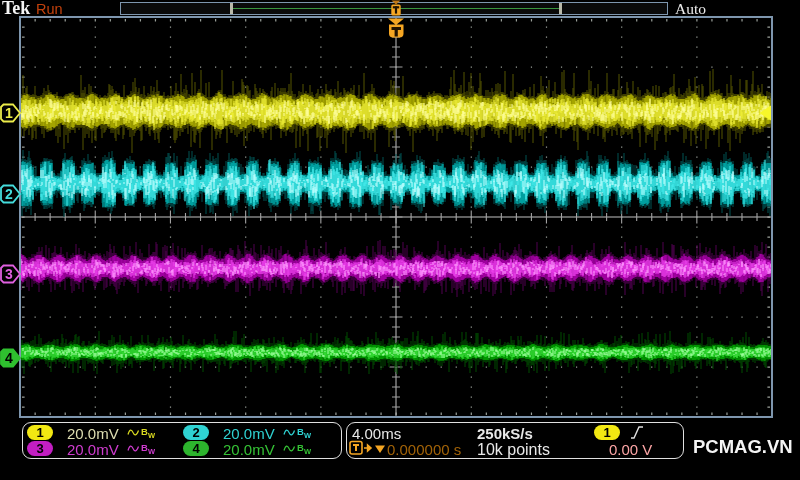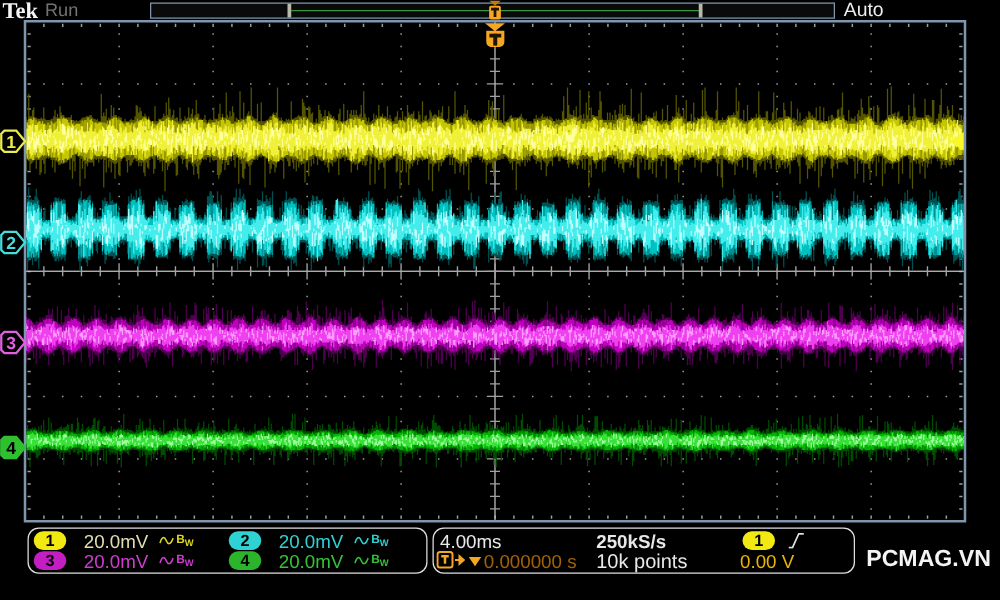--- a/index.html
+++ b/index.html
@@ -2,22 +2,22 @@
 <html><head><meta charset="utf-8"><style>
 html,body{margin:0;padding:0;background:#000;width:800px;height:480px;overflow:hidden}
 *{box-sizing:border-box;font-family:'Liberation Sans',sans-serif}
 </style></head><body>
 <div style="position:relative;width:800px;height:363px;background:#000">
 <div style="position:absolute;left:120px;top:1.5px;width:548px;height:13.5px;border:1.5px solid #7e96ae;background:#0a0a0a"></div>
 <div style="position:absolute;left:233px;top:8px;width:327px;height:1.2px;background:#39953e"></div>
 <div style="position:absolute;left:230px;top:3px;width:3px;height:10.5px;background:#b9b9a9"></div>
 <div style="position:absolute;left:559px;top:3px;width:3px;height:10.5px;background:#b9b9a9"></div>
 <div style="position:absolute;left:2px;top:-2px;color:#f5f5f5;font-size:18px;font-weight:bold;font-family:'Liberation Serif',sans-serif;white-space:pre">Tek</div>
-<div style="position:absolute;left:36px;top:0.5px;color:#737373;font-size:14.5px;font-weight:normal;font-family:'Liberation Sans',sans-serif;white-space:pre">Run</div>
-<div style="position:absolute;left:675px;top:0px;color:#ededed;font-size:15.5px;font-weight:normal;font-family:Liberation Sans, sans-serif;white-space:pre">Auto</div>
+<div style="position:absolute;left:36px;top:0.5px;color:#c2410c;font-size:14.5px;font-weight:normal;font-family:'Liberation Sans',sans-serif;white-space:pre">Run</div>
+<div style="position:absolute;left:675px;top:0px;color:#ededed;font-size:15.5px;font-weight:normal;font-family:Liberation Serif, serif;white-space:pre">Auto</div>
 <svg width="800" height="480" viewBox="0 0 800 480" xmlns="http://www.w3.org/2000/svg" style="position:absolute;left:0;top:0">
       <defs>
         <clipPath id="plot">
           <rect x="21" y="18" width="750" height="398"></rect>
         </clipPath>
       </defs>
       <path d="M94.7 26.5h1.2v1.2h-1.2z M94.7 36.5h1.2v1.2h-1.2z M94.7 46.5h1.2v1.2h-1.2z M94.7 56.5h1.2v1.2h-1.2z M94.7 66.5h1.2v1.2h-1.2z M94.7 76.5h1.2v1.2h-1.2z M94.7 86.5h1.2v1.2h-1.2z M94.7 96.5h1.2v1.2h-1.2z M94.7 106.5h1.2v1.2h-1.2z M94.7 116.5h1.2v1.2h-1.2z M94.7 126.5h1.2v1.2h-1.2z M94.7 136.5h1.2v1.2h-1.2z M94.7 146.5h1.2v1.2h-1.2z M94.7 156.5h1.2v1.2h-1.2z M94.7 166.5h1.2v1.2h-1.2z M94.7 176.5h1.2v1.2h-1.2z M94.7 186.5h1.2v1.2h-1.2z M94.7 196.5h1.2v1.2h-1.2z M94.7 206.5h1.2v1.2h-1.2z M94.7 216.5h1.2v1.2h-1.2z M94.7 226.5h1.2v1.2h-1.2z M94.7 236.5h1.2v1.2h-1.2z M94.7 246.5h1.2v1.2h-1.2z M94.7 256.5h1.2v1.2h-1.2z M94.7 266.5h1.2v1.2h-1.2z M94.7 276.5h1.2v1.2h-1.2z M94.7 286.5h1.2v1.2h-1.2z M94.7 296.5h1.2v1.2h-1.2z M94.7 306.5h1.2v1.2h-1.2z M94.7 316.5h1.2v1.2h-1.2z M94.7 326.5h1.2v1.2h-1.2z M94.7 336.5h1.2v1.2h-1.2z M94.7 346.5h1.2v1.2h-1.2z M94.7 356.5h1.2v1.2h-1.2z M94.7 366.5h1.2v1.2h-1.2z M94.7 376.5h1.2v1.2h-1.2z M94.7 386.5h1.2v1.2h-1.2z M94.7 396.5h1.2v1.2h-1.2z M94.7 406.5h1.2v1.2h-1.2z M169.9 26.5h1.2v1.2h-1.2z M169.9 36.5h1.2v1.2h-1.2z M169.9 46.5h1.2v1.2h-1.2z M169.9 56.5h1.2v1.2h-1.2z M169.9 66.5h1.2v1.2h-1.2z M169.9 76.5h1.2v1.2h-1.2z M169.9 86.5h1.2v1.2h-1.2z M169.9 96.5h1.2v1.2h-1.2z M169.9 106.5h1.2v1.2h-1.2z M169.9 116.5h1.2v1.2h-1.2z M169.9 126.5h1.2v1.2h-1.2z M169.9 136.5h1.2v1.2h-1.2z M169.9 146.5h1.2v1.2h-1.2z M169.9 156.5h1.2v1.2h-1.2z M169.9 166.5h1.2v1.2h-1.2z M169.9 176.5h1.2v1.2h-1.2z M169.9 186.5h1.2v1.2h-1.2z M169.9 196.5h1.2v1.2h-1.2z M169.9 206.5h1.2v1.2h-1.2z M169.9 216.5h1.2v1.2h-1.2z M169.9 226.5h1.2v1.2h-1.2z M169.9 236.5h1.2v1.2h-1.2z M169.9 246.5h1.2v1.2h-1.2z M169.9 256.5h1.2v1.2h-1.2z M169.9 266.5h1.2v1.2h-1.2z M169.9 276.5h1.2v1.2h-1.2z M169.9 286.5h1.2v1.2h-1.2z M169.9 296.5h1.2v1.2h-1.2z M169.9 306.5h1.2v1.2h-1.2z M169.9 316.5h1.2v1.2h-1.2z M169.9 326.5h1.2v1.2h-1.2z M169.9 336.5h1.2v1.2h-1.2z M169.9 346.5h1.2v1.2h-1.2z M169.9 356.5h1.2v1.2h-1.2z M169.9 366.5h1.2v1.2h-1.2z M169.9 376.5h1.2v1.2h-1.2z M169.9 386.5h1.2v1.2h-1.2z M169.9 396.5h1.2v1.2h-1.2z M169.9 406.5h1.2v1.2h-1.2z M245.1 26.5h1.2v1.2h-1.2z M245.1 36.5h1.2v1.2h-1.2z M245.1 46.5h1.2v1.2h-1.2z M245.1 56.5h1.2v1.2h-1.2z M245.1 66.5h1.2v1.2h-1.2z M245.1 76.5h1.2v1.2h-1.2z M245.1 86.5h1.2v1.2h-1.2z M245.1 96.5h1.2v1.2h-1.2z M245.1 106.5h1.2v1.2h-1.2z M245.1 116.5h1.2v1.2h-1.2z M245.1 126.5h1.2v1.2h-1.2z M245.1 136.5h1.2v1.2h-1.2z M245.1 146.5h1.2v1.2h-1.2z M245.1 156.5h1.2v1.2h-1.2z M245.1 166.5h1.2v1.2h-1.2z M245.1 176.5h1.2v1.2h-1.2z M245.1 186.5h1.2v1.2h-1.2z M245.1 196.5h1.2v1.2h-1.2z M245.1 206.5h1.2v1.2h-1.2z M245.1 216.5h1.2v1.2h-1.2z M245.1 226.5h1.2v1.2h-1.2z M245.1 236.5h1.2v1.2h-1.2z M245.1 246.5h1.2v1.2h-1.2z M245.1 256.5h1.2v1.2h-1.2z M245.1 266.5h1.2v1.2h-1.2z M245.1 276.5h1.2v1.2h-1.2z M245.1 286.5h1.2v1.2h-1.2z M245.1 296.5h1.2v1.2h-1.2z M245.1 306.5h1.2v1.2h-1.2z M245.1 316.5h1.2v1.2h-1.2z M245.1 326.5h1.2v1.2h-1.2z M245.1 336.5h1.2v1.2h-1.2z M245.1 346.5h1.2v1.2h-1.2z M245.1 356.5h1.2v1.2h-1.2z M245.1 366.5h1.2v1.2h-1.2z M245.1 376.5h1.2v1.2h-1.2z M245.1 386.5h1.2v1.2h-1.2z M245.1 396.5h1.2v1.2h-1.2z M245.1 406.5h1.2v1.2h-1.2z M320.3 26.5h1.2v1.2h-1.2z M320.3 36.5h1.2v1.2h-1.2z M320.3 46.5h1.2v1.2h-1.2z M320.3 56.5h1.2v1.2h-1.2z M320.3 66.5h1.2v1.2h-1.2z M320.3 76.5h1.2v1.2h-1.2z M320.3 86.5h1.2v1.2h-1.2z M320.3 96.5h1.2v1.2h-1.2z M320.3 106.5h1.2v1.2h-1.2z M320.3 116.5h1.2v1.2h-1.2z M320.3 126.5h1.2v1.2h-1.2z M320.3 136.5h1.2v1.2h-1.2z M320.3 146.5h1.2v1.2h-1.2z M320.3 156.5h1.2v1.2h-1.2z M320.3 166.5h1.2v1.2h-1.2z M320.3 176.5h1.2v1.2h-1.2z M320.3 186.5h1.2v1.2h-1.2z M320.3 196.5h1.2v1.2h-1.2z M320.3 206.5h1.2v1.2h-1.2z M320.3 216.5h1.2v1.2h-1.2z M320.3 226.5h1.2v1.2h-1.2z M320.3 236.5h1.2v1.2h-1.2z M320.3 246.5h1.2v1.2h-1.2z M320.3 256.5h1.2v1.2h-1.2z M320.3 266.5h1.2v1.2h-1.2z M320.3 276.5h1.2v1.2h-1.2z M320.3 286.5h1.2v1.2h-1.2z M320.3 296.5h1.2v1.2h-1.2z M320.3 306.5h1.2v1.2h-1.2z M320.3 316.5h1.2v1.2h-1.2z M320.3 326.5h1.2v1.2h-1.2z M320.3 336.5h1.2v1.2h-1.2z M320.3 346.5h1.2v1.2h-1.2z M320.3 356.5h1.2v1.2h-1.2z M320.3 366.5h1.2v1.2h-1.2z M320.3 376.5h1.2v1.2h-1.2z M320.3 386.5h1.2v1.2h-1.2z M320.3 396.5h1.2v1.2h-1.2z M320.3 406.5h1.2v1.2h-1.2z M470.7 26.5h1.2v1.2h-1.2z M470.7 36.5h1.2v1.2h-1.2z M470.7 46.5h1.2v1.2h-1.2z M470.7 56.5h1.2v1.2h-1.2z M470.7 66.5h1.2v1.2h-1.2z M470.7 76.5h1.2v1.2h-1.2z M470.7 86.5h1.2v1.2h-1.2z M470.7 96.5h1.2v1.2h-1.2z M470.7 106.5h1.2v1.2h-1.2z M470.7 116.5h1.2v1.2h-1.2z M470.7 126.5h1.2v1.2h-1.2z M470.7 136.5h1.2v1.2h-1.2z M470.7 146.5h1.2v1.2h-1.2z M470.7 156.5h1.2v1.2h-1.2z M470.7 166.5h1.2v1.2h-1.2z M470.7 176.5h1.2v1.2h-1.2z M470.7 186.5h1.2v1.2h-1.2z M470.7 196.5h1.2v1.2h-1.2z M470.7 206.5h1.2v1.2h-1.2z M470.7 216.5h1.2v1.2h-1.2z M470.7 226.5h1.2v1.2h-1.2z M470.7 236.5h1.2v1.2h-1.2z M470.7 246.5h1.2v1.2h-1.2z M470.7 256.5h1.2v1.2h-1.2z M470.7 266.5h1.2v1.2h-1.2z M470.7 276.5h1.2v1.2h-1.2z M470.7 286.5h1.2v1.2h-1.2z M470.7 296.5h1.2v1.2h-1.2z M470.7 306.5h1.2v1.2h-1.2z M470.7 316.5h1.2v1.2h-1.2z M470.7 326.5h1.2v1.2h-1.2z M470.7 336.5h1.2v1.2h-1.2z M470.7 346.5h1.2v1.2h-1.2z M470.7 356.5h1.2v1.2h-1.2z M470.7 366.5h1.2v1.2h-1.2z M470.7 376.5h1.2v1.2h-1.2z M470.7 386.5h1.2v1.2h-1.2z M470.7 396.5h1.2v1.2h-1.2z M470.7 406.5h1.2v1.2h-1.2z M545.9 26.5h1.2v1.2h-1.2z M545.9 36.5h1.2v1.2h-1.2z M545.9 46.5h1.2v1.2h-1.2z M545.9 56.5h1.2v1.2h-1.2z M545.9 66.5h1.2v1.2h-1.2z M545.9 76.5h1.2v1.2h-1.2z M545.9 86.5h1.2v1.2h-1.2z M545.9 96.5h1.2v1.2h-1.2z M545.9 106.5h1.2v1.2h-1.2z M545.9 116.5h1.2v1.2h-1.2z M545.9 126.5h1.2v1.2h-1.2z M545.9 136.5h1.2v1.2h-1.2z M545.9 146.5h1.2v1.2h-1.2z M545.9 156.5h1.2v1.2h-1.2z M545.9 166.5h1.2v1.2h-1.2z M545.9 176.5h1.2v1.2h-1.2z M545.9 186.5h1.2v1.2h-1.2z M545.9 196.5h1.2v1.2h-1.2z M545.9 206.5h1.2v1.2h-1.2z M545.9 216.5h1.2v1.2h-1.2z M545.9 226.5h1.2v1.2h-1.2z M545.9 236.5h1.2v1.2h-1.2z M545.9 246.5h1.2v1.2h-1.2z M545.9 256.5h1.2v1.2h-1.2z M545.9 266.5h1.2v1.2h-1.2z M545.9 276.5h1.2v1.2h-1.2z M545.9 286.5h1.2v1.2h-1.2z M545.9 296.5h1.2v1.2h-1.2z M545.9 306.5h1.2v1.2h-1.2z M545.9 316.5h1.2v1.2h-1.2z M545.9 326.5h1.2v1.2h-1.2z M545.9 336.5h1.2v1.2h-1.2z M545.9 346.5h1.2v1.2h-1.2z M545.9 356.5h1.2v1.2h-1.2z M545.9 366.5h1.2v1.2h-1.2z M545.9 376.5h1.2v1.2h-1.2z M545.9 386.5h1.2v1.2h-1.2z M545.9 396.5h1.2v1.2h-1.2z M545.9 406.5h1.2v1.2h-1.2z M621.1 26.5h1.2v1.2h-1.2z M621.1 36.5h1.2v1.2h-1.2z M621.1 46.5h1.2v1.2h-1.2z M621.1 56.5h1.2v1.2h-1.2z M621.1 66.5h1.2v1.2h-1.2z M621.1 76.5h1.2v1.2h-1.2z M621.1 86.5h1.2v1.2h-1.2z M621.1 96.5h1.2v1.2h-1.2z M621.1 106.5h1.2v1.2h-1.2z M621.1 116.5h1.2v1.2h-1.2z M621.1 126.5h1.2v1.2h-1.2z M621.1 136.5h1.2v1.2h-1.2z M621.1 146.5h1.2v1.2h-1.2z M621.1 156.5h1.2v1.2h-1.2z M621.1 166.5h1.2v1.2h-1.2z M621.1 176.5h1.2v1.2h-1.2z M621.1 186.5h1.2v1.2h-1.2z M621.1 196.5h1.2v1.2h-1.2z M621.1 206.5h1.2v1.2h-1.2z M621.1 216.5h1.2v1.2h-1.2z M621.1 226.5h1.2v1.2h-1.2z M621.1 236.5h1.2v1.2h-1.2z M621.1 246.5h1.2v1.2h-1.2z M621.1 256.5h1.2v1.2h-1.2z M621.1 266.5h1.2v1.2h-1.2z M621.1 276.5h1.2v1.2h-1.2z M621.1 286.5h1.2v1.2h-1.2z M621.1 296.5h1.2v1.2h-1.2z M621.1 306.5h1.2v1.2h-1.2z M621.1 316.5h1.2v1.2h-1.2z M621.1 326.5h1.2v1.2h-1.2z M621.1 336.5h1.2v1.2h-1.2z M621.1 346.5h1.2v1.2h-1.2z M621.1 356.5h1.2v1.2h-1.2z M621.1 366.5h1.2v1.2h-1.2z M621.1 376.5h1.2v1.2h-1.2z M621.1 386.5h1.2v1.2h-1.2z M621.1 396.5h1.2v1.2h-1.2z M621.1 406.5h1.2v1.2h-1.2z M696.3 26.5h1.2v1.2h-1.2z M696.3 36.5h1.2v1.2h-1.2z M696.3 46.5h1.2v1.2h-1.2z M696.3 56.5h1.2v1.2h-1.2z M696.3 66.5h1.2v1.2h-1.2z M696.3 76.5h1.2v1.2h-1.2z M696.3 86.5h1.2v1.2h-1.2z M696.3 96.5h1.2v1.2h-1.2z M696.3 106.5h1.2v1.2h-1.2z M696.3 116.5h1.2v1.2h-1.2z M696.3 126.5h1.2v1.2h-1.2z M696.3 136.5h1.2v1.2h-1.2z M696.3 146.5h1.2v1.2h-1.2z M696.3 156.5h1.2v1.2h-1.2z M696.3 166.5h1.2v1.2h-1.2z M696.3 176.5h1.2v1.2h-1.2z M696.3 186.5h1.2v1.2h-1.2z M696.3 196.5h1.2v1.2h-1.2z M696.3 206.5h1.2v1.2h-1.2z M696.3 216.5h1.2v1.2h-1.2z M696.3 226.5h1.2v1.2h-1.2z M696.3 236.5h1.2v1.2h-1.2z M696.3 246.5h1.2v1.2h-1.2z M696.3 256.5h1.2v1.2h-1.2z M696.3 266.5h1.2v1.2h-1.2z M696.3 276.5h1.2v1.2h-1.2z M696.3 286.5h1.2v1.2h-1.2z M696.3 296.5h1.2v1.2h-1.2z M696.3 306.5h1.2v1.2h-1.2z M696.3 316.5h1.2v1.2h-1.2z M696.3 326.5h1.2v1.2h-1.2z M696.3 336.5h1.2v1.2h-1.2z M696.3 346.5h1.2v1.2h-1.2z M696.3 356.5h1.2v1.2h-1.2z M696.3 366.5h1.2v1.2h-1.2z M696.3 376.5h1.2v1.2h-1.2z M696.3 386.5h1.2v1.2h-1.2z M696.3 396.5h1.2v1.2h-1.2z M696.3 406.5h1.2v1.2h-1.2z M34.54 66.5h1.2v1.2h-1.2z M49.58 66.5h1.2v1.2h-1.2z M64.62 66.5h1.2v1.2h-1.2z M79.66 66.5h1.2v1.2h-1.2z M94.7 66.5h1.2v1.2h-1.2z M109.74 66.5h1.2v1.2h-1.2z M124.78 66.5h1.2v1.2h-1.2z M139.82 66.5h1.2v1.2h-1.2z M154.86 66.5h1.2v1.2h-1.2z M169.9 66.5h1.2v1.2h-1.2z M184.94 66.5h1.2v1.2h-1.2z M199.98 66.5h1.2v1.2h-1.2z M215.02 66.5h1.2v1.2h-1.2z M230.06 66.5h1.2v1.2h-1.2z M245.1 66.5h1.2v1.2h-1.2z M260.14 66.5h1.2v1.2h-1.2z M275.18 66.5h1.2v1.2h-1.2z M290.22 66.5h1.2v1.2h-1.2z M305.26 66.5h1.2v1.2h-1.2z M320.3 66.5h1.2v1.2h-1.2z M335.34 66.5h1.2v1.2h-1.2z M350.38 66.5h1.2v1.2h-1.2z M365.42 66.5h1.2v1.2h-1.2z M380.46 66.5h1.2v1.2h-1.2z M395.5 66.5h1.2v1.2h-1.2z M410.54 66.5h1.2v1.2h-1.2z M425.58 66.5h1.2v1.2h-1.2z M440.62 66.5h1.2v1.2h-1.2z M455.66 66.5h1.2v1.2h-1.2z M470.7 66.5h1.2v1.2h-1.2z M485.74 66.5h1.2v1.2h-1.2z M500.78 66.5h1.2v1.2h-1.2z M515.82 66.5h1.2v1.2h-1.2z M530.86 66.5h1.2v1.2h-1.2z M545.9 66.5h1.2v1.2h-1.2z M560.94 66.5h1.2v1.2h-1.2z M575.98 66.5h1.2v1.2h-1.2z M591.02 66.5h1.2v1.2h-1.2z M606.06 66.5h1.2v1.2h-1.2z M621.1 66.5h1.2v1.2h-1.2z M636.14 66.5h1.2v1.2h-1.2z M651.18 66.5h1.2v1.2h-1.2z M666.22 66.5h1.2v1.2h-1.2z M681.26 66.5h1.2v1.2h-1.2z M696.3 66.5h1.2v1.2h-1.2z M711.34 66.5h1.2v1.2h-1.2z M726.38 66.5h1.2v1.2h-1.2z M741.42 66.5h1.2v1.2h-1.2z M756.46 66.5h1.2v1.2h-1.2z M34.54 116.5h1.2v1.2h-1.2z M49.58 116.5h1.2v1.2h-1.2z M64.62 116.5h1.2v1.2h-1.2z M79.66 116.5h1.2v1.2h-1.2z M94.7 116.5h1.2v1.2h-1.2z M109.74 116.5h1.2v1.2h-1.2z M124.78 116.5h1.2v1.2h-1.2z M139.82 116.5h1.2v1.2h-1.2z M154.86 116.5h1.2v1.2h-1.2z M169.9 116.5h1.2v1.2h-1.2z M184.94 116.5h1.2v1.2h-1.2z M199.98 116.5h1.2v1.2h-1.2z M215.02 116.5h1.2v1.2h-1.2z M230.06 116.5h1.2v1.2h-1.2z M245.1 116.5h1.2v1.2h-1.2z M260.14 116.5h1.2v1.2h-1.2z M275.18 116.5h1.2v1.2h-1.2z M290.22 116.5h1.2v1.2h-1.2z M305.26 116.5h1.2v1.2h-1.2z M320.3 116.5h1.2v1.2h-1.2z M335.34 116.5h1.2v1.2h-1.2z M350.38 116.5h1.2v1.2h-1.2z M365.42 116.5h1.2v1.2h-1.2z M380.46 116.5h1.2v1.2h-1.2z M395.5 116.5h1.2v1.2h-1.2z M410.54 116.5h1.2v1.2h-1.2z M425.58 116.5h1.2v1.2h-1.2z M440.62 116.5h1.2v1.2h-1.2z M455.66 116.5h1.2v1.2h-1.2z M470.7 116.5h1.2v1.2h-1.2z M485.74 116.5h1.2v1.2h-1.2z M500.78 116.5h1.2v1.2h-1.2z M515.82 116.5h1.2v1.2h-1.2z M530.86 116.5h1.2v1.2h-1.2z M545.9 116.5h1.2v1.2h-1.2z M560.94 116.5h1.2v1.2h-1.2z M575.98 116.5h1.2v1.2h-1.2z M591.02 116.5h1.2v1.2h-1.2z M606.06 116.5h1.2v1.2h-1.2z M621.1 116.5h1.2v1.2h-1.2z M636.14 116.5h1.2v1.2h-1.2z M651.18 116.5h1.2v1.2h-1.2z M666.22 116.5h1.2v1.2h-1.2z M681.26 116.5h1.2v1.2h-1.2z M696.3 116.5h1.2v1.2h-1.2z M711.34 116.5h1.2v1.2h-1.2z M726.38 116.5h1.2v1.2h-1.2z M741.42 116.5h1.2v1.2h-1.2z M756.46 116.5h1.2v1.2h-1.2z M34.54 166.5h1.2v1.2h-1.2z M49.58 166.5h1.2v1.2h-1.2z M64.62 166.5h1.2v1.2h-1.2z M79.66 166.5h1.2v1.2h-1.2z M94.7 166.5h1.2v1.2h-1.2z M109.74 166.5h1.2v1.2h-1.2z M124.78 166.5h1.2v1.2h-1.2z M139.82 166.5h1.2v1.2h-1.2z M154.86 166.5h1.2v1.2h-1.2z M169.9 166.5h1.2v1.2h-1.2z M184.94 166.5h1.2v1.2h-1.2z M199.98 166.5h1.2v1.2h-1.2z M215.02 166.5h1.2v1.2h-1.2z M230.06 166.5h1.2v1.2h-1.2z M245.1 166.5h1.2v1.2h-1.2z M260.14 166.5h1.2v1.2h-1.2z M275.18 166.5h1.2v1.2h-1.2z M290.22 166.5h1.2v1.2h-1.2z M305.26 166.5h1.2v1.2h-1.2z M320.3 166.5h1.2v1.2h-1.2z M335.34 166.5h1.2v1.2h-1.2z M350.38 166.5h1.2v1.2h-1.2z M365.42 166.5h1.2v1.2h-1.2z M380.46 166.5h1.2v1.2h-1.2z M395.5 166.5h1.2v1.2h-1.2z M410.54 166.5h1.2v1.2h-1.2z M425.58 166.5h1.2v1.2h-1.2z M440.62 166.5h1.2v1.2h-1.2z M455.66 166.5h1.2v1.2h-1.2z M470.7 166.5h1.2v1.2h-1.2z M485.74 166.5h1.2v1.2h-1.2z M500.78 166.5h1.2v1.2h-1.2z M515.82 166.5h1.2v1.2h-1.2z M530.86 166.5h1.2v1.2h-1.2z M545.9 166.5h1.2v1.2h-1.2z M560.94 166.5h1.2v1.2h-1.2z M575.98 166.5h1.2v1.2h-1.2z M591.02 166.5h1.2v1.2h-1.2z M606.06 166.5h1.2v1.2h-1.2z M621.1 166.5h1.2v1.2h-1.2z M636.14 166.5h1.2v1.2h-1.2z M651.18 166.5h1.2v1.2h-1.2z M666.22 166.5h1.2v1.2h-1.2z M681.26 166.5h1.2v1.2h-1.2z M696.3 166.5h1.2v1.2h-1.2z M711.34 166.5h1.2v1.2h-1.2z M726.38 166.5h1.2v1.2h-1.2z M741.42 166.5h1.2v1.2h-1.2z M756.46 166.5h1.2v1.2h-1.2z M34.54 266.5h1.2v1.2h-1.2z M49.58 266.5h1.2v1.2h-1.2z M64.62 266.5h1.2v1.2h-1.2z M79.66 266.5h1.2v1.2h-1.2z M94.7 266.5h1.2v1.2h-1.2z M109.74 266.5h1.2v1.2h-1.2z M124.78 266.5h1.2v1.2h-1.2z M139.82 266.5h1.2v1.2h-1.2z M154.86 266.5h1.2v1.2h-1.2z M169.9 266.5h1.2v1.2h-1.2z M184.94 266.5h1.2v1.2h-1.2z M199.98 266.5h1.2v1.2h-1.2z M215.02 266.5h1.2v1.2h-1.2z M230.06 266.5h1.2v1.2h-1.2z M245.1 266.5h1.2v1.2h-1.2z M260.14 266.5h1.2v1.2h-1.2z M275.18 266.5h1.2v1.2h-1.2z M290.22 266.5h1.2v1.2h-1.2z M305.26 266.5h1.2v1.2h-1.2z M320.3 266.5h1.2v1.2h-1.2z M335.34 266.5h1.2v1.2h-1.2z M350.38 266.5h1.2v1.2h-1.2z M365.42 266.5h1.2v1.2h-1.2z M380.46 266.5h1.2v1.2h-1.2z M395.5 266.5h1.2v1.2h-1.2z M410.54 266.5h1.2v1.2h-1.2z M425.58 266.5h1.2v1.2h-1.2z M440.62 266.5h1.2v1.2h-1.2z M455.66 266.5h1.2v1.2h-1.2z M470.7 266.5h1.2v1.2h-1.2z M485.74 266.5h1.2v1.2h-1.2z M500.78 266.5h1.2v1.2h-1.2z M515.82 266.5h1.2v1.2h-1.2z M530.86 266.5h1.2v1.2h-1.2z M545.9 266.5h1.2v1.2h-1.2z M560.94 266.5h1.2v1.2h-1.2z M575.98 266.5h1.2v1.2h-1.2z M591.02 266.5h1.2v1.2h-1.2z M606.06 266.5h1.2v1.2h-1.2z M621.1 266.5h1.2v1.2h-1.2z M636.14 266.5h1.2v1.2h-1.2z M651.18 266.5h1.2v1.2h-1.2z M666.22 266.5h1.2v1.2h-1.2z M681.26 266.5h1.2v1.2h-1.2z M696.3 266.5h1.2v1.2h-1.2z M711.34 266.5h1.2v1.2h-1.2z M726.38 266.5h1.2v1.2h-1.2z M741.42 266.5h1.2v1.2h-1.2z M756.46 266.5h1.2v1.2h-1.2z M34.54 316.5h1.2v1.2h-1.2z M49.58 316.5h1.2v1.2h-1.2z M64.62 316.5h1.2v1.2h-1.2z M79.66 316.5h1.2v1.2h-1.2z M94.7 316.5h1.2v1.2h-1.2z M109.74 316.5h1.2v1.2h-1.2z M124.78 316.5h1.2v1.2h-1.2z M139.82 316.5h1.2v1.2h-1.2z M154.86 316.5h1.2v1.2h-1.2z M169.9 316.5h1.2v1.2h-1.2z M184.94 316.5h1.2v1.2h-1.2z M199.98 316.5h1.2v1.2h-1.2z M215.02 316.5h1.2v1.2h-1.2z M230.06 316.5h1.2v1.2h-1.2z M245.1 316.5h1.2v1.2h-1.2z M260.14 316.5h1.2v1.2h-1.2z M275.18 316.5h1.2v1.2h-1.2z M290.22 316.5h1.2v1.2h-1.2z M305.26 316.5h1.2v1.2h-1.2z M320.3 316.5h1.2v1.2h-1.2z M335.34 316.5h1.2v1.2h-1.2z M350.38 316.5h1.2v1.2h-1.2z M365.42 316.5h1.2v1.2h-1.2z M380.46 316.5h1.2v1.2h-1.2z M395.5 316.5h1.2v1.2h-1.2z M410.54 316.5h1.2v1.2h-1.2z M425.58 316.5h1.2v1.2h-1.2z M440.62 316.5h1.2v1.2h-1.2z M455.66 316.5h1.2v1.2h-1.2z M470.7 316.5h1.2v1.2h-1.2z M485.74 316.5h1.2v1.2h-1.2z M500.78 316.5h1.2v1.2h-1.2z M515.82 316.5h1.2v1.2h-1.2z M530.86 316.5h1.2v1.2h-1.2z M545.9 316.5h1.2v1.2h-1.2z M560.94 316.5h1.2v1.2h-1.2z M575.98 316.5h1.2v1.2h-1.2z M591.02 316.5h1.2v1.2h-1.2z M606.06 316.5h1.2v1.2h-1.2z M621.1 316.5h1.2v1.2h-1.2z M636.14 316.5h1.2v1.2h-1.2z M651.18 316.5h1.2v1.2h-1.2z M666.22 316.5h1.2v1.2h-1.2z M681.26 316.5h1.2v1.2h-1.2z M696.3 316.5h1.2v1.2h-1.2z M711.34 316.5h1.2v1.2h-1.2z M726.38 316.5h1.2v1.2h-1.2z M741.42 316.5h1.2v1.2h-1.2z M756.46 316.5h1.2v1.2h-1.2z M34.54 366.5h1.2v1.2h-1.2z M49.58 366.5h1.2v1.2h-1.2z M64.62 366.5h1.2v1.2h-1.2z M79.66 366.5h1.2v1.2h-1.2z M94.7 366.5h1.2v1.2h-1.2z M109.74 366.5h1.2v1.2h-1.2z M124.78 366.5h1.2v1.2h-1.2z M139.82 366.5h1.2v1.2h-1.2z M154.86 366.5h1.2v1.2h-1.2z M169.9 366.5h1.2v1.2h-1.2z M184.94 366.5h1.2v1.2h-1.2z M199.98 366.5h1.2v1.2h-1.2z M215.02 366.5h1.2v1.2h-1.2z M230.06 366.5h1.2v1.2h-1.2z M245.1 366.5h1.2v1.2h-1.2z M260.14 366.5h1.2v1.2h-1.2z M275.18 366.5h1.2v1.2h-1.2z M290.22 366.5h1.2v1.2h-1.2z M305.26 366.5h1.2v1.2h-1.2z M320.3 366.5h1.2v1.2h-1.2z M335.34 366.5h1.2v1.2h-1.2z M350.38 366.5h1.2v1.2h-1.2z M365.42 366.5h1.2v1.2h-1.2z M380.46 366.5h1.2v1.2h-1.2z M395.5 366.5h1.2v1.2h-1.2z M410.54 366.5h1.2v1.2h-1.2z M425.58 366.5h1.2v1.2h-1.2z M440.62 366.5h1.2v1.2h-1.2z M455.66 366.5h1.2v1.2h-1.2z M470.7 366.5h1.2v1.2h-1.2z M485.74 366.5h1.2v1.2h-1.2z M500.78 366.5h1.2v1.2h-1.2z M515.82 366.5h1.2v1.2h-1.2z M530.86 366.5h1.2v1.2h-1.2z M545.9 366.5h1.2v1.2h-1.2z M560.94 366.5h1.2v1.2h-1.2z M575.98 366.5h1.2v1.2h-1.2z M591.02 366.5h1.2v1.2h-1.2z M606.06 366.5h1.2v1.2h-1.2z M621.1 366.5h1.2v1.2h-1.2z M636.14 366.5h1.2v1.2h-1.2z M651.18 366.5h1.2v1.2h-1.2z M666.22 366.5h1.2v1.2h-1.2z M681.26 366.5h1.2v1.2h-1.2z M696.3 366.5h1.2v1.2h-1.2z M711.34 366.5h1.2v1.2h-1.2z M726.38 366.5h1.2v1.2h-1.2z M741.42 366.5h1.2v1.2h-1.2z M756.46 366.5h1.2v1.2h-1.2z M34.54 19h1.2v2.6h-1.2z M34.54 412.4h1.2v2.6h-1.2z M49.58 19h1.2v2.6h-1.2z M49.58 412.4h1.2v2.6h-1.2z M64.62 19h1.2v2.6h-1.2z M64.62 412.4h1.2v2.6h-1.2z M79.66 19h1.2v2.6h-1.2z M79.66 412.4h1.2v2.6h-1.2z M94.7 19h1.2v2.6h-1.2z M94.7 412.4h1.2v2.6h-1.2z M109.74 19h1.2v2.6h-1.2z M109.74 412.4h1.2v2.6h-1.2z M124.78 19h1.2v2.6h-1.2z M124.78 412.4h1.2v2.6h-1.2z M139.82 19h1.2v2.6h-1.2z M139.82 412.4h1.2v2.6h-1.2z M154.86 19h1.2v2.6h-1.2z M154.86 412.4h1.2v2.6h-1.2z M169.9 19h1.2v2.6h-1.2z M169.9 412.4h1.2v2.6h-1.2z M184.94 19h1.2v2.6h-1.2z M184.94 412.4h1.2v2.6h-1.2z M199.98 19h1.2v2.6h-1.2z M199.98 412.4h1.2v2.6h-1.2z M215.02 19h1.2v2.6h-1.2z M215.02 412.4h1.2v2.6h-1.2z M230.06 19h1.2v2.6h-1.2z M230.06 412.4h1.2v2.6h-1.2z M245.1 19h1.2v2.6h-1.2z M245.1 412.4h1.2v2.6h-1.2z M260.14 19h1.2v2.6h-1.2z M260.14 412.4h1.2v2.6h-1.2z M275.18 19h1.2v2.6h-1.2z M275.18 412.4h1.2v2.6h-1.2z M290.22 19h1.2v2.6h-1.2z M290.22 412.4h1.2v2.6h-1.2z M305.26 19h1.2v2.6h-1.2z M305.26 412.4h1.2v2.6h-1.2z M320.3 19h1.2v2.6h-1.2z M320.3 412.4h1.2v2.6h-1.2z M335.34 19h1.2v2.6h-1.2z M335.34 412.4h1.2v2.6h-1.2z M350.38 19h1.2v2.6h-1.2z M350.38 412.4h1.2v2.6h-1.2z M365.42 19h1.2v2.6h-1.2z M365.42 412.4h1.2v2.6h-1.2z M380.46 19h1.2v2.6h-1.2z M380.46 412.4h1.2v2.6h-1.2z M395.5 19h1.2v2.6h-1.2z M395.5 412.4h1.2v2.6h-1.2z M410.54 19h1.2v2.6h-1.2z M410.54 412.4h1.2v2.6h-1.2z M425.58 19h1.2v2.6h-1.2z M425.58 412.4h1.2v2.6h-1.2z M440.62 19h1.2v2.6h-1.2z M440.62 412.4h1.2v2.6h-1.2z M455.66 19h1.2v2.6h-1.2z M455.66 412.4h1.2v2.6h-1.2z M470.7 19h1.2v2.6h-1.2z M470.7 412.4h1.2v2.6h-1.2z M485.74 19h1.2v2.6h-1.2z M485.74 412.4h1.2v2.6h-1.2z M500.78 19h1.2v2.6h-1.2z M500.78 412.4h1.2v2.6h-1.2z M515.82 19h1.2v2.6h-1.2z M515.82 412.4h1.2v2.6h-1.2z M530.86 19h1.2v2.6h-1.2z M530.86 412.4h1.2v2.6h-1.2z M545.9 19h1.2v2.6h-1.2z M545.9 412.4h1.2v2.6h-1.2z M560.94 19h1.2v2.6h-1.2z M560.94 412.4h1.2v2.6h-1.2z M575.98 19h1.2v2.6h-1.2z M575.98 412.4h1.2v2.6h-1.2z M591.02 19h1.2v2.6h-1.2z M591.02 412.4h1.2v2.6h-1.2z M606.06 19h1.2v2.6h-1.2z M606.06 412.4h1.2v2.6h-1.2z M621.1 19h1.2v2.6h-1.2z M621.1 412.4h1.2v2.6h-1.2z M636.14 19h1.2v2.6h-1.2z M636.14 412.4h1.2v2.6h-1.2z M651.18 19h1.2v2.6h-1.2z M651.18 412.4h1.2v2.6h-1.2z M666.22 19h1.2v2.6h-1.2z M666.22 412.4h1.2v2.6h-1.2z M681.26 19h1.2v2.6h-1.2z M681.26 412.4h1.2v2.6h-1.2z M696.3 19h1.2v2.6h-1.2z M696.3 412.4h1.2v2.6h-1.2z M711.34 19h1.2v2.6h-1.2z M711.34 412.4h1.2v2.6h-1.2z M726.38 19h1.2v2.6h-1.2z M726.38 412.4h1.2v2.6h-1.2z M741.42 19h1.2v2.6h-1.2z M741.42 412.4h1.2v2.6h-1.2z M756.46 19h1.2v2.6h-1.2z M756.46 412.4h1.2v2.6h-1.2z M22 26.5h2.6v1.2h-2.6z M767.4 26.5h2.6v1.2h-2.6z M22 36.5h2.6v1.2h-2.6z M767.4 36.5h2.6v1.2h-2.6z M22 46.5h2.6v1.2h-2.6z M767.4 46.5h2.6v1.2h-2.6z M22 56.5h2.6v1.2h-2.6z M767.4 56.5h2.6v1.2h-2.6z M22 66.5h2.6v1.2h-2.6z M767.4 66.5h2.6v1.2h-2.6z M22 76.5h2.6v1.2h-2.6z M767.4 76.5h2.6v1.2h-2.6z M22 86.5h2.6v1.2h-2.6z M767.4 86.5h2.6v1.2h-2.6z M22 96.5h2.6v1.2h-2.6z M767.4 96.5h2.6v1.2h-2.6z M22 106.5h2.6v1.2h-2.6z M767.4 106.5h2.6v1.2h-2.6z M22 116.5h2.6v1.2h-2.6z M767.4 116.5h2.6v1.2h-2.6z M22 126.5h2.6v1.2h-2.6z M767.4 126.5h2.6v1.2h-2.6z M22 136.5h2.6v1.2h-2.6z M767.4 136.5h2.6v1.2h-2.6z M22 146.5h2.6v1.2h-2.6z M767.4 146.5h2.6v1.2h-2.6z M22 156.5h2.6v1.2h-2.6z M767.4 156.5h2.6v1.2h-2.6z M22 166.5h2.6v1.2h-2.6z M767.4 166.5h2.6v1.2h-2.6z M22 176.5h2.6v1.2h-2.6z M767.4 176.5h2.6v1.2h-2.6z M22 186.5h2.6v1.2h-2.6z M767.4 186.5h2.6v1.2h-2.6z M22 196.5h2.6v1.2h-2.6z M767.4 196.5h2.6v1.2h-2.6z M22 206.5h2.6v1.2h-2.6z M767.4 206.5h2.6v1.2h-2.6z M22 216.5h2.6v1.2h-2.6z M767.4 216.5h2.6v1.2h-2.6z M22 226.5h2.6v1.2h-2.6z M767.4 226.5h2.6v1.2h-2.6z M22 236.5h2.6v1.2h-2.6z M767.4 236.5h2.6v1.2h-2.6z M22 246.5h2.6v1.2h-2.6z M767.4 246.5h2.6v1.2h-2.6z M22 256.5h2.6v1.2h-2.6z M767.4 256.5h2.6v1.2h-2.6z M22 266.5h2.6v1.2h-2.6z M767.4 266.5h2.6v1.2h-2.6z M22 276.5h2.6v1.2h-2.6z M767.4 276.5h2.6v1.2h-2.6z M22 286.5h2.6v1.2h-2.6z M767.4 286.5h2.6v1.2h-2.6z M22 296.5h2.6v1.2h-2.6z M767.4 296.5h2.6v1.2h-2.6z M22 306.5h2.6v1.2h-2.6z M767.4 306.5h2.6v1.2h-2.6z M22 316.5h2.6v1.2h-2.6z M767.4 316.5h2.6v1.2h-2.6z M22 326.5h2.6v1.2h-2.6z M767.4 326.5h2.6v1.2h-2.6z M22 336.5h2.6v1.2h-2.6z M767.4 336.5h2.6v1.2h-2.6z M22 346.5h2.6v1.2h-2.6z M767.4 346.5h2.6v1.2h-2.6z M22 356.5h2.6v1.2h-2.6z M767.4 356.5h2.6v1.2h-2.6z M22 366.5h2.6v1.2h-2.6z M767.4 366.5h2.6v1.2h-2.6z M22 376.5h2.6v1.2h-2.6z M767.4 376.5h2.6v1.2h-2.6z M22 386.5h2.6v1.2h-2.6z M767.4 386.5h2.6v1.2h-2.6z M22 396.5h2.6v1.2h-2.6z M767.4 396.5h2.6v1.2h-2.6z M22 406.5h2.6v1.2h-2.6z M767.4 406.5h2.6v1.2h-2.6z" fill="#9aa09a"></path>
 <rect x="20" y="216.5" width="752" height="1" fill="#c2c2c2"></rect>
 <rect x="395.5" y="17" width="1" height="400" fill="#c2c2c2"></rect>
 <path d="M19.5 210.5h1.1v13h-1.1z M34.54 213h1.1v8h-1.1z M49.58 213h1.1v8h-1.1z M64.62 213h1.1v8h-1.1z M79.66 213h1.1v8h-1.1z M94.7 210.5h1.1v13h-1.1z M109.74 213h1.1v8h-1.1z M124.78 213h1.1v8h-1.1z M139.82 213h1.1v8h-1.1z M154.86 213h1.1v8h-1.1z M169.9 210.5h1.1v13h-1.1z M184.94 213h1.1v8h-1.1z M199.98 213h1.1v8h-1.1z M215.02 213h1.1v8h-1.1z M230.06 213h1.1v8h-1.1z M245.1 210.5h1.1v13h-1.1z M260.14 213h1.1v8h-1.1z M275.18 213h1.1v8h-1.1z M290.22 213h1.1v8h-1.1z M305.26 213h1.1v8h-1.1z M320.3 210.5h1.1v13h-1.1z M335.34 213h1.1v8h-1.1z M350.38 213h1.1v8h-1.1z M365.42 213h1.1v8h-1.1z M380.46 213h1.1v8h-1.1z M395.5 210.5h1.1v13h-1.1z M410.54 213h1.1v8h-1.1z M425.58 213h1.1v8h-1.1z M440.62 213h1.1v8h-1.1z M455.66 213h1.1v8h-1.1z M470.7 210.5h1.1v13h-1.1z M485.74 213h1.1v8h-1.1z M500.78 213h1.1v8h-1.1z M515.82 213h1.1v8h-1.1z M530.86 213h1.1v8h-1.1z M545.9 210.5h1.1v13h-1.1z M560.94 213h1.1v8h-1.1z M575.98 213h1.1v8h-1.1z M591.02 213h1.1v8h-1.1z M606.06 213h1.1v8h-1.1z M621.1 210.5h1.1v13h-1.1z M636.14 213h1.1v8h-1.1z M651.18 213h1.1v8h-1.1z M666.22 213h1.1v8h-1.1z M681.26 213h1.1v8h-1.1z M696.3 210.5h1.1v13h-1.1z M711.34 213h1.1v8h-1.1z M726.38 213h1.1v8h-1.1z M741.42 213h1.1v8h-1.1z M756.46 213h1.1v8h-1.1z M771.5 210.5h1.1v13h-1.1z M389.5 16.5h13v1.1h-13z M392 26.5h8v1.1h-8z M392 36.5h8v1.1h-8z M392 46.5h8v1.1h-8z M392 56.5h8v1.1h-8z M389.5 66.5h13v1.1h-13z M392 76.5h8v1.1h-8z M392 86.5h8v1.1h-8z M392 96.5h8v1.1h-8z M392 106.5h8v1.1h-8z M389.5 116.5h13v1.1h-13z M392 126.5h8v1.1h-8z M392 136.5h8v1.1h-8z M392 146.5h8v1.1h-8z M392 156.5h8v1.1h-8z M389.5 166.5h13v1.1h-13z M392 176.5h8v1.1h-8z M392 186.5h8v1.1h-8z M392 196.5h8v1.1h-8z M392 206.5h8v1.1h-8z M389.5 216.5h13v1.1h-13z M392 226.5h8v1.1h-8z M392 236.5h8v1.1h-8z M392 246.5h8v1.1h-8z M392 256.5h8v1.1h-8z M389.5 266.5h13v1.1h-13z M392 276.5h8v1.1h-8z M392 286.5h8v1.1h-8z M392 296.5h8v1.1h-8z M392 306.5h8v1.1h-8z M389.5 316.5h13v1.1h-13z M392 326.5h8v1.1h-8z M392 336.5h8v1.1h-8z M392 346.5h8v1.1h-8z M392 356.5h8v1.1h-8z M389.5 366.5h13v1.1h-13z M392 376.5h8v1.1h-8z M392 386.5h8v1.1h-8z M392 396.5h8v1.1h-8z M392 406.5h8v1.1h-8z M389.5 416.5h13v1.1h-13z" fill="#a2a2a2"></path>
@@ -96,14 +96,14 @@
     </svg>
 <svg style="position:absolute;left:349px;top:440px" width="38" height="16" viewBox="0 0 38 16">
       <rect x="1" y="1.5" width="12" height="12.5" rx="2" fill="none" stroke="#f5a623" stroke-width="1.6"></rect>
       <rect x="4" y="4" width="6" height="2" fill="#f5a623"></rect>
       <rect x="6" y="4" width="2" height="7" fill="#f5a623"></rect>
       <path d="M15 8 h6 M18.6 5 l3.4 3 -3.4 3z" stroke="#f5a623" stroke-width="1.6" fill="#f5a623"></path>
       <polygon points="26,5.5 36,5.5 31,13" fill="#f5a623"></polygon>
     </svg>
 <div style="position:absolute;left:387px;top:440.5px;color:#a16207;font-size:15px;font-weight:normal;font-family:'Liberation Sans',sans-serif;white-space:pre">0.000000 s</div>
 <div style="position:absolute;left:477px;top:440.5px;color:#e8e8e8;font-size:16px;font-weight:normal;font-family:'Liberation Sans',sans-serif;white-space:pre">10k points</div>
-<div style="position:absolute;left:592px;top:440.5px;color:#eab308;font-size:15px;font-weight:normal;font-family:'Liberation Sans',sans-serif;white-space:pre">0.00 V</div>
+<div style="position:absolute;left:609px;top:440.5px;color:#fca5a5;font-size:15px;font-weight:normal;font-family:'Liberation Sans',sans-serif;white-space:pre">0.00 V</div>
 <div style="position:absolute;left:693px;top:436px;color:#f4f4f4;font-size:18.5px;font-weight:bold;font-family:'Liberation Sans',sans-serif;white-space:pre">PCMAG.VN</div>
 </div>
 </body></html>

